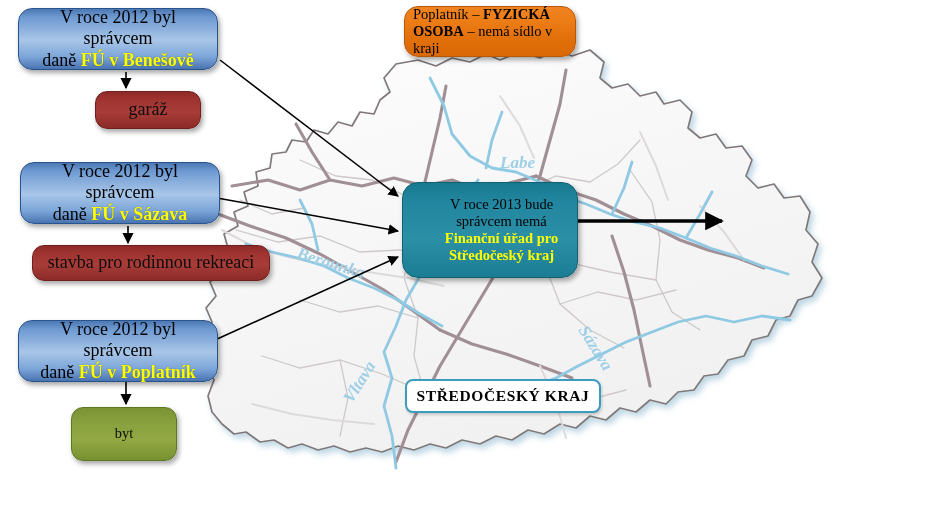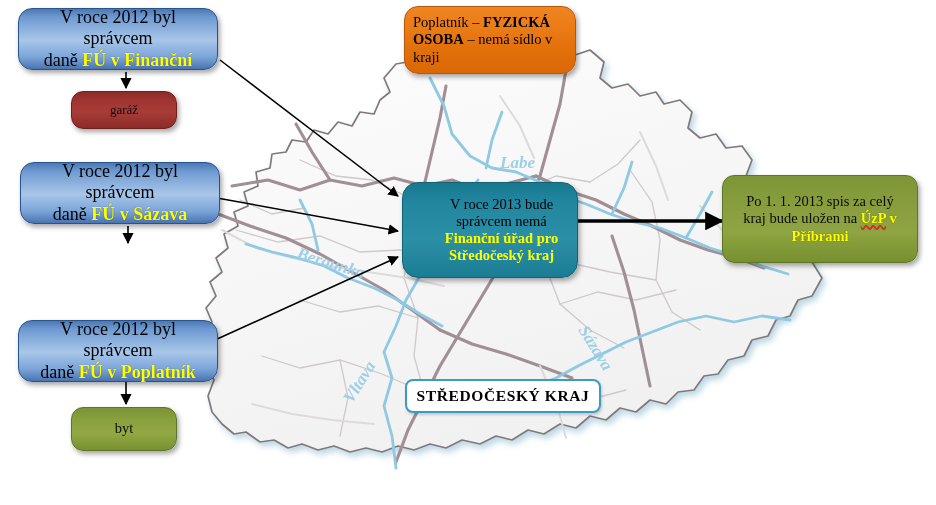--- a/index.html
+++ b/index.html
@@ -42,22 +42,23 @@
 
   .box-blue {
     background: linear-gradient(to bottom, #4c78b4 0%, #6f9ad2 14%, #a8c6e8 52%, #7ba5d8 80%, #4a74b0 100%);
     border: 1px solid #27548c;
     border-radius: 14px;
     font-size: 18px;
   }
   .box-darkred {
     background: linear-gradient(to bottom, #8e2a28 0%, #9e3330 20%, #a83c38 55%, #8b2b28 100%);
     border: 1px solid #6f1f1d;
-    font-size: 13px;
+    font-size: 18px;
     color: #0d0d0d;
+    margin-left: 24px;
   }
   .box-olive {
     background: linear-gradient(to bottom, #7b9334 0%, #87a03d 25%, #92a944 60%, #78912f 100%);
     border: 1px solid #5f7526;
     font-size: 14.5px;
     color: #0d0d0d;
   }
   .box-orange {
     background: linear-gradient(to bottom, #ef8421 0%, #ec7c16 30%, #e2700a 65%, #d96806 100%);
     border: 1px solid #b85706;
@@ -255,67 +256,63 @@
     <line x1="217" y1="198" x2="398" y2="231" stroke="#000" stroke-width="1.5" marker-end="url(#ah)"></line>
 
     <line x1="215" y1="340" x2="398" y2="257" stroke="#000" stroke-width="1.5" marker-end="url(#ah)"></line>
 
     <line x1="578" y1="221" x2="722" y2="221" stroke="#000" stroke-width="3.4" marker-end="url(#ahbig)"></line>
   </svg>
 
   <div class="box box-blue" style="left:18px; top:8px; width:200px; height:62px;">
     <div>
       <span>V roce 2012 byl správcem</span><br>
-      <span>daně </span><span class="hl-yellow">FÚ v Finanční</span>
+      <span>daně </span><span class="hl-yellow">FÚ v Benešově</span>
     </div>
   </div>
 
   <div class="box box-darkred" style="left:71px; top:91px; width:106px; height:38px;">
     <span>garáž</span>
   </div>
 
   <div class="box box-blue" style="left:20px; top:162px; width:200px; height:62px;">
     <div>
       <span>V roce 2012 byl správcem</span><br>
       <span>daně </span><span class="hl-yellow">FÚ v Sázava</span>
     </div>
   </div>
 
+  <div class="box box-darkred" style="left:8px; top:245px; width:238px; height:36px;">
+    <span>stavba pro rodinnou rekreaci</span>
+  </div>
 
   <div class="box box-blue" style="left:18px; top:320px; width:200px; height:62px;">
     <div>
       <span>V roce 2012 byl správcem</span><br>
       <span>daně </span><span class="hl-yellow">FÚ v Poplatník</span>
     </div>
   </div>
 
-  <div class="box box-olive" style="left:71px; top:407px; width:106px; height:44px;">
+  <div class="box box-olive" style="left:71px; top:407px; width:106px; height:54px;">
     <span>byt</span>
   </div>
 
-  <div class="box box-orange" style="left:404px; top:6px; width:172px; height:68px;">
+  <div class="box box-orange" style="left:404px; top:6px; width:172px; height:51px;">
     <div style="text-align:left;">
       <span>Poplatník – </span><b>FYZICKÁ OSOBA</b><span> – nemá sídlo v kraji</span>
     </div>
   </div>
 
   <div class="box box-teal" style="left:402px; top:182px; width:176px; height:96px;padding-left:31px;">
     <div>
       <span>V roce 2013 bude</span><br>
       <span>správcem nemá</span><br>
       <span class="hl-yellow-teal">Finanční úřad pro</span><br>
       <span class="hl-yellow-teal">Středočeský kraj</span>
     </div>
   </div>
 
-  <div class="box box-olivegreen" style="left:722px; top:175px; width:196px; height:88px;">
-    <div>
-      <span>Po 1. 1. 2013 spis za celý</span><br>
-      <span>kraj bude uložen na </span><span class="hl-yellow spell">ÚzP</span><span class="hl-yellow"> v</span><br>
-      <span class="hl-yellow">Příbrami</span>
-    </div>
-  </div>
 
   <div class="map-label" style="left:405px; top:379px; width:192px; height:30px;">
     <span>STŘEDOČESKÝ KRAJ</span>
   </div>
 
 </div>
 
 </body></html>

